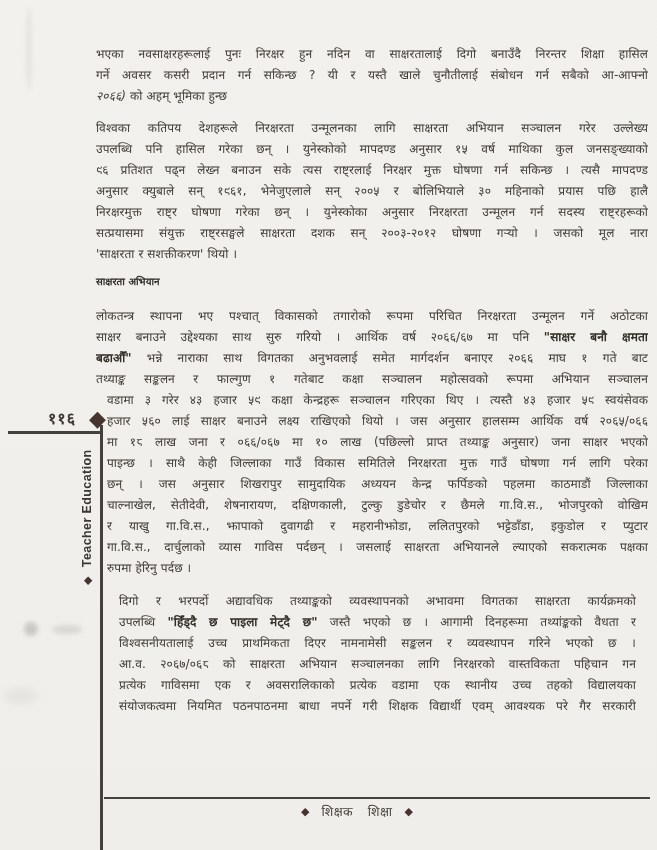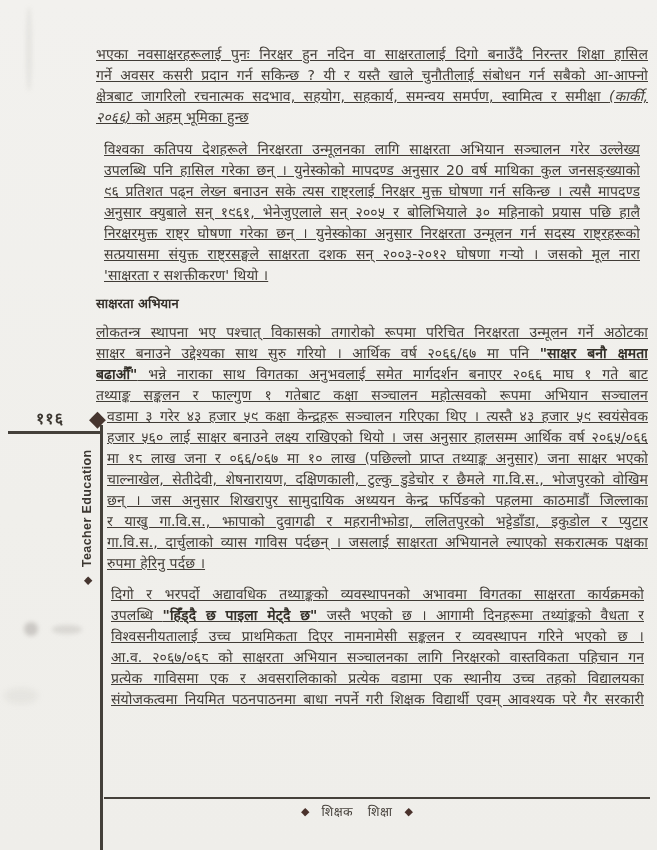--- a/index.html
+++ b/index.html
@@ -7,40 +7,40 @@
     width:657px;height:850px;position:relative;overflow:hidden;
     background:linear-gradient(180deg,#f2f1ee 0%,#f0efeb 60%,#efeeea 100%);
     font-family:"DejaVu Sans",sans-serif;
     color:#413c36;
   }
   .page{position:absolute;inset:0;}
 
   
   .content{position:absolute;left:96px;top:44px;width:552px;}
   .line{
-    height:21px;line-height:21px;font-size:14px;overflow:hidden;
+    height:21px;line-height:21px;font-size:12px;overflow:hidden;
     text-align:justify;text-align-last:justify;
-    color:#413c36;letter-spacing:0.1px;text-decoration:underline;
+    color:#413c36;letter-spacing:0.1px;
   }
   .line.last{text-align-last:left;}
   .line.indent{padding-left:11px;}
   .b{font-weight:bold;color:#343029;}
   .i{font-style:italic;}
   .para-1{margin:0 0 11px 0;}
-  .para-2{margin:8px;}
+  .para-2{margin:0;}
   .heading{
     margin:7px 0 0 0;height:20px;line-height:20px;
-    font-size:13px;font-weight:bold;color:#35302a;
+    font-size:10px;font-weight:bold;color:#35302a;
   }
-  .para-3{margin:8px 0 10px 0;}
-  .para-4{margin:4px;}
+  .para-3{margin:14px 0 10px 0;}
+  .para-4{margin:12px;}
 
   
   .page-number{
-    position:absolute;left:36px;top:407px;width:52px;text-align:left;
+    position:absolute;left:36px;top:407px;width:52px;text-align:center;
     font-size:16px;font-weight:bold;color:#3c3731;letter-spacing:1px;
   }
   .junction-diamond{
     position:absolute;left:89px;top:404px;font-size:22px;line-height:30px;
     color:#46352f;
   }
   .h-rule{position:absolute;left:8px;top:431px;width:94px;height:2.5px;background:#44403a;}
   .v-rule{position:absolute;left:100px;top:425px;width:2.5px;height:425px;background:#44403a;}
   .v-label-box{
     position:absolute;left:80px;top:585px;width:142px;height:20px;
@@ -82,43 +82,43 @@
   <div class="h-rule"></div>
   <div class="v-rule"></div>
   <div class="v-label-box">
     <span class="v-diamond">◆</span><span>Teacher Education</span>
   </div>
 
   <main class="content">
     <div class="para para-1">
         <div class="line"><span>भएका नवसाक्षरहरूलाई पुनः निरक्षर हुन नदिन वा साक्षरतालाई दिगो बनाउँदै निरन्तर शिक्षा हासिल</span></div>
         <div class="line"><span>गर्ने अवसर कसरी प्रदान गर्न सकिन्छ ? यी र यस्तै खाले चुनौतीलाई संबोधन गर्न सबैको आ-आफ्नो</span></div>
-        <div class="line"><span>क्षेत्रबाट जागरिलो रचनात्मक सदभाव, सहयोग, सहकार्य, समन्वय समर्पण, स्वामित्व र समीक्षा </span><span class="i">(कार्की,</span></div>
         <div class="line last"><span class="i">२०६६)</span><span> को अहम् भूमिका हुन्छ</span></div>
       </div>
     <div class="para para-2">
         <div class="line"><span>विश्वका कतिपय देशहरूले निरक्षरता उन्मूलनका लागि साक्षरता अभियान सञ्चालन गरेर उल्लेख्य</span></div>
-        <div class="line"><span>उपलब्धि पनि हासिल गरेका छन् । युनेस्कोको मापदण्ड अनुसार 20 वर्ष माथिका कुल जनसङ्ख्याको</span></div>
+        <div class="line"><span>उपलब्धि पनि हासिल गरेका छन् । युनेस्कोको मापदण्ड अनुसार १५ वर्ष माथिका कुल जनसङ्ख्याको</span></div>
         <div class="line"><span>९६ प्रतिशत पढ्न लेख्न बनाउन सके त्यस राष्ट्रलाई निरक्षर मुक्त घोषणा गर्न सकिन्छ । त्यसै मापदण्ड</span></div>
         <div class="line"><span>अनुसार क्युबाले सन् १९६१, भेनेजुएलाले सन् २००५ र बोलिभियाले ३० महिनाको प्रयास पछि हालै</span></div>
         <div class="line"><span>निरक्षरमुक्त राष्ट्र घोषणा गरेका छन् । युनेस्कोका अनुसार निरक्षरता उन्मूलन गर्न सदस्य राष्ट्रहरूको</span></div>
         <div class="line"><span>सत्प्रयासमा संयुक्त राष्ट्रसङ्घले साक्षरता दशक सन् २००३-२०१२ घोषणा गऱ्यो । जसको मूल नारा</span></div>
         <div class="line last"><span>'साक्षरता र सशक्तीकरण' थियो ।</span></div>
       </div>
     <h2 class="heading">साक्षरता अभियान</h2>
     <div class="para para-3">
         <div class="line"><span>लोकतन्त्र स्थापना भए पश्चात् विकासको तगारोको रूपमा परिचित निरक्षरता उन्मूलन गर्ने अठोटका</span></div>
         <div class="line"><span>साक्षर बनाउने उद्देश्यका साथ सुरु गरियो ।  आर्थिक वर्ष २०६६/६७ मा पनि </span><span class="b">"साक्षर बनौ क्षमता</span></div>
         <div class="line"><span class="b">बढाऔँ"</span><span> भन्ने नाराका साथ विगतका अनुभवलाई समेत मार्गदर्शन बनाएर २०६६ माघ १ गते बाट</span></div>
         <div class="line"><span>तथ्याङ्क सङ्कलन र फाल्गुण १ गतेबाट कक्षा सञ्चालन महोत्सवको रूपमा अभियान सञ्चालन</span></div>
         <div class="line indent"><span>वडामा ३ गरेर ४३ हजार ५९ कक्षा केन्द्रहरू सञ्चालन गरिएका थिए । त्यस्तै ४३ हजार ५९ स्वयंसेवक</span></div>
         <div class="line indent"><span>हजार ५६० लाई साक्षर बनाउने लक्ष्य राखिएको थियो । जस अनुसार हालसम्म आर्थिक वर्ष २०६५/०६६</span></div>
         <div class="line indent"><span>मा १८ लाख जना र ०६६/०६७ मा १० लाख (पछिल्लो प्राप्त तथ्याङ्क अनुसार) जना साक्षर भएको</span></div>
+        <div class="line indent"><span>पाइन्छ । साथै केही जिल्लाका गाउँ विकास समितिले निरक्षरता मुक्त गाउँ घोषणा गर्न लागि परेका</span></div>
+        <div class="line indent"><span>छन् । जस अनुसार शिखरापुर सामुदायिक अध्ययन केन्द्र फर्पिङको पहलमा काठमाडौं जिल्लाका</span></div>
         <div class="line indent"><span>चाल्नाखेल, सेतीदेवी, शेषनारायण, दक्षिणकाली, टुल्कु डुडेचोर र छैमले  गा.वि.स., भोजपुरको वोखिम</span></div>
-        <div class="line indent"><span>छन् । जस अनुसार शिखरापुर सामुदायिक अध्ययन केन्द्र फर्पिङको पहलमा काठमाडौं जिल्लाका</span></div>
         <div class="line indent"><span>र याखु गा.वि.स., झापाको दुवागढी र महरानीझोडा, ललितपुरको भट्टेडाँडा, इकुडोल र प्युटार</span></div>
         <div class="line indent"><span>गा.वि.स., दार्चुलाको व्यास गाविस पर्दछन् । जसलाई साक्षरता अभियानले ल्याएको सकरात्मक पक्षका</span></div>
         <div class="line last indent"><span>रुपमा हेरिनु पर्दछ ।</span></div>
       </div>
     <div class="para para-4">
         <div class="line indent"><span>दिगो र भरपर्दो अद्यावधिक तथ्याङ्कको व्यवस्थापनको अभावमा विगतका साक्षरता कार्यक्रमको</span></div>
         <div class="line indent"><span>उपलब्धि </span><span class="b">"हिँड्दै छ पाइला मेट्दै छ"</span><span> जस्तै भएको छ । आगामी दिनहरूमा तथ्यांङ्कको वैधता र</span></div>
         <div class="line indent"><span>विश्वसनीयतालाई उच्च प्राथमिकता दिएर नामनामेसी सङ्कलन र व्यवस्थापन गरिने भएको छ ।</span></div>
         <div class="line indent"><span>आ.व. २०६७/०६८ को साक्षरता अभियान सञ्चालनका लागि निरक्षरको वास्तविकता पहिचान  गन</span></div>
         <div class="line indent"><span>प्रत्येक गाविसमा एक र अवसरालिकाको प्रत्येक वडामा एक स्थानीय उच्च तहको विद्यालयका</span></div>

